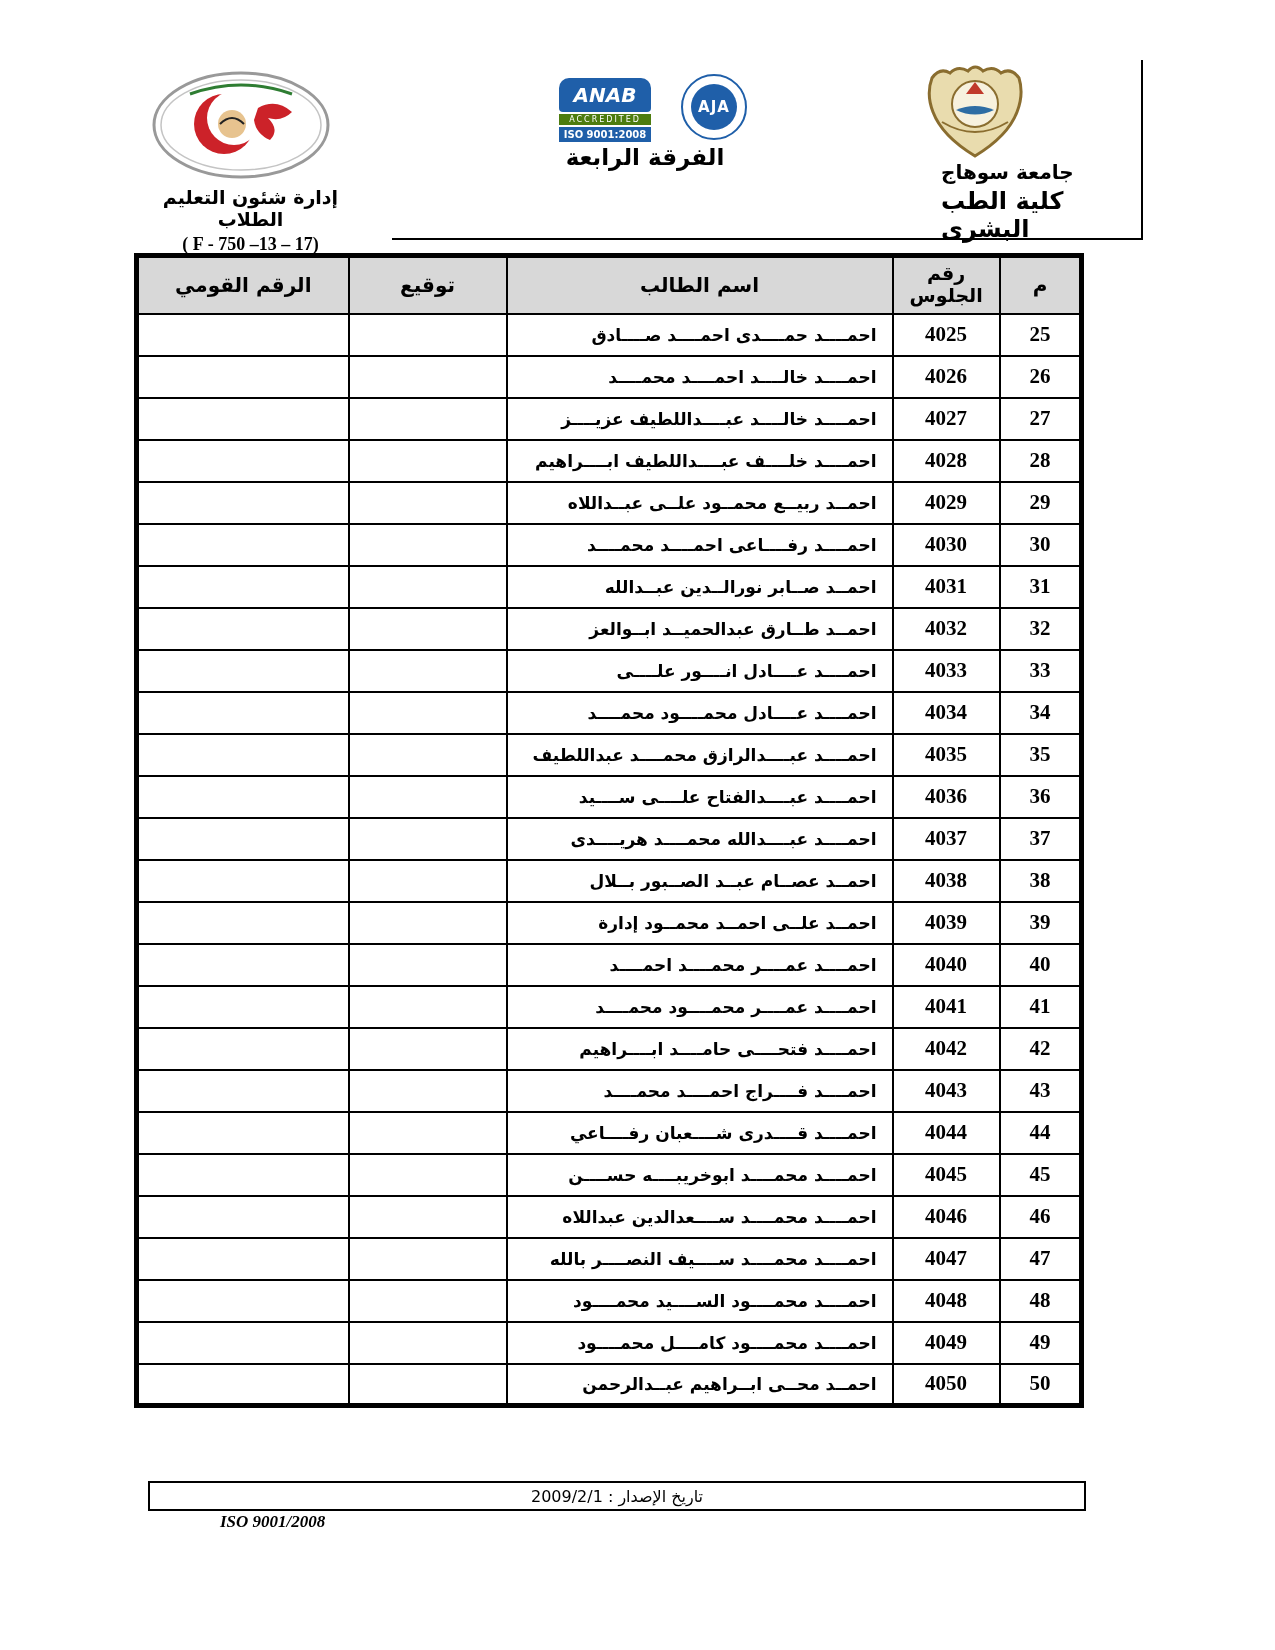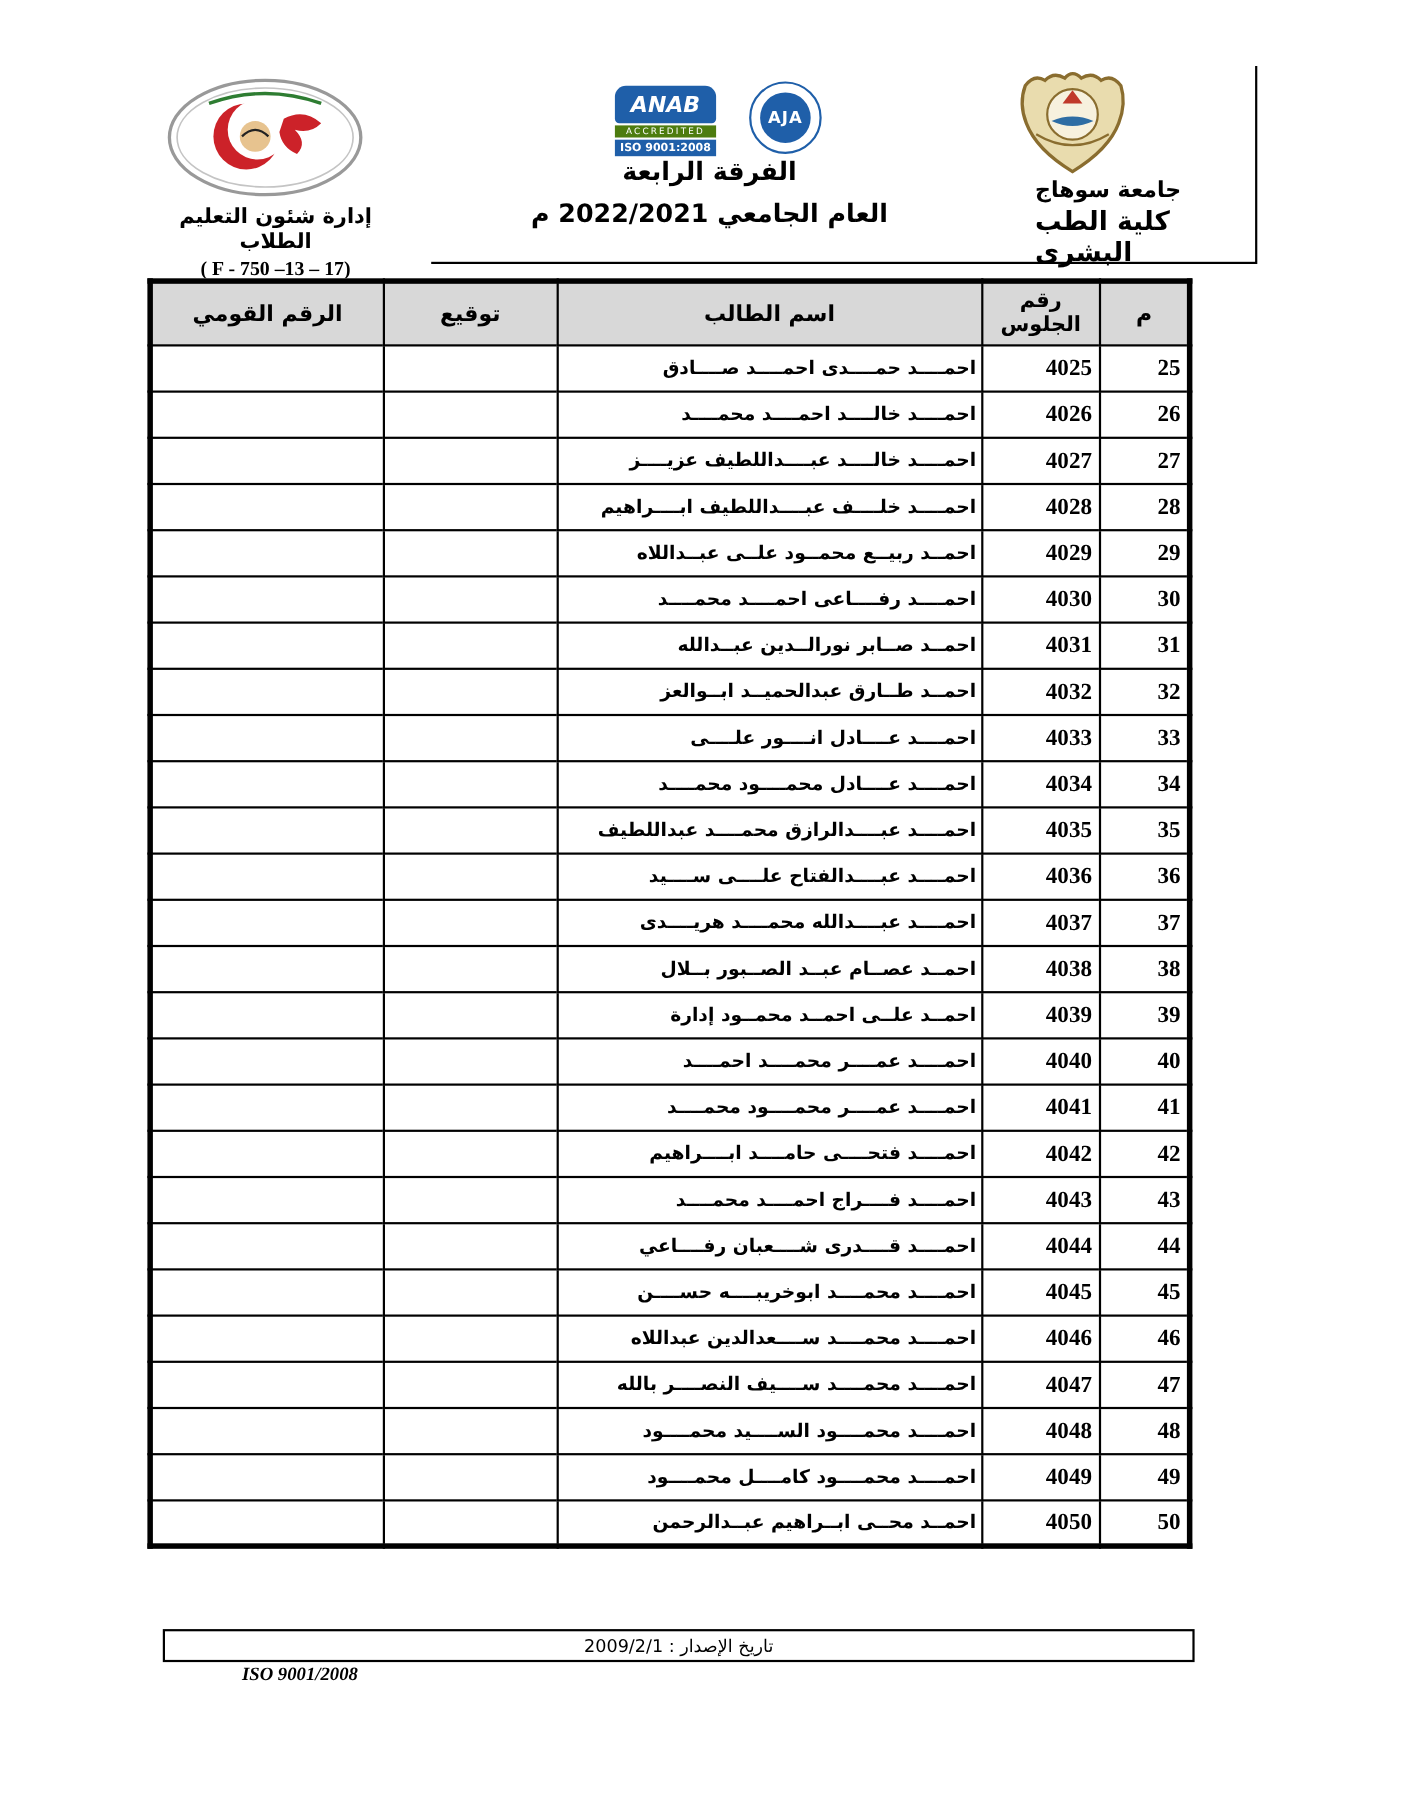--- a/index.html
+++ b/index.html
@@ -50,22 +50,22 @@
   
   .roster { position: absolute; left: 134px; top: 253px; direction: rtl;
             border-collapse: collapse; table-layout: fixed; background: #fff;
             border: 5px solid #000; }
   .roster th, .roster td { border: 2px solid #000; }
   .roster th { background: #d8d8d8; font-weight: bold; font-size: 20px; height: 58px;
                text-align: center; vertical-align: middle; line-height: 1.15; }
   .roster th.h-seat { font-size: 19px; padding: 0 16px; }
   .roster td { height: 42px; padding: 0 6px; vertical-align: middle; }
   td.c-no, td.c-seat { font-family: "Liberation Serif", "DejaVu Serif", serif;
-                       font-weight: bold; font-size: 21px; text-align: right; margin-top: 34px; }
-  td.c-name { font-size: 17px; font-weight: bold; text-align: right; padding-right: 4px;
+                       font-weight: bold; font-size: 21px; text-align: center; margin-top: 34px; }
+  td.c-name { font-size: 17px; font-weight: bold; text-align: right; padding-right: 15px;
               white-space: nowrap; overflow: hidden; }
   td.c-sign, td.c-nid { background: #fff; }
 
   
   .footer-box { position: absolute; left: 148px; top: 1481px; width: 938px; height: 30px;
                 border: 2px solid #000; display: flex; direction: rtl; font-size: 16px; }
   .footer-cell-r { width: 519px; border-left: 2px solid #000;
                    display: flex; align-items: center; justify-content: center; direction: rtl; }
   .footer-cell-l { flex: 1; display: flex; align-items: center; justify-content: center; direction: rtl; }
   .iso-line { position: absolute; left: 220px; top: 1512px; font-size: 17px; font-weight: bold;
@@ -93,21 +93,20 @@
   <div class="anab-logo">
     <div class="anab-word">ANAB</div>
     <div class="anab-accredited">ACCREDITED</div>
     <div class="anab-iso">ISO 9001:2008</div>
   </div>
   <div class="aja-logo">
     <div class="aja-inner">AJA</div>
   </div>
   <div class="hdr-center">
     <div class="t1">الفرقة الرابعة</div>
-    <div class="t2">العام الجامعي 2022/2021 م</div>
   </div>
 
   <div class="hdr-left-logo">
     <svg width="182" height="114" viewBox="0 0 182 114">
       <ellipse cx="91" cy="57" rx="87" ry="52" fill="#ffffff" stroke="#999999" stroke-width="3"></ellipse>
       <ellipse cx="91" cy="57" rx="80" ry="45" fill="none" stroke="#c4c4c4" stroke-width="1.5"></ellipse>
       <circle cx="74" cy="56" r="30" fill="#cc2229"></circle>
       <circle cx="84" cy="50" r="27" fill="#ffffff"></circle>
       <circle cx="82" cy="56" r="14" fill="#e7c38f"></circle>
       <path d="M70,56 Q82,44 94,56" fill="none" stroke="#222" stroke-width="2"></path>

